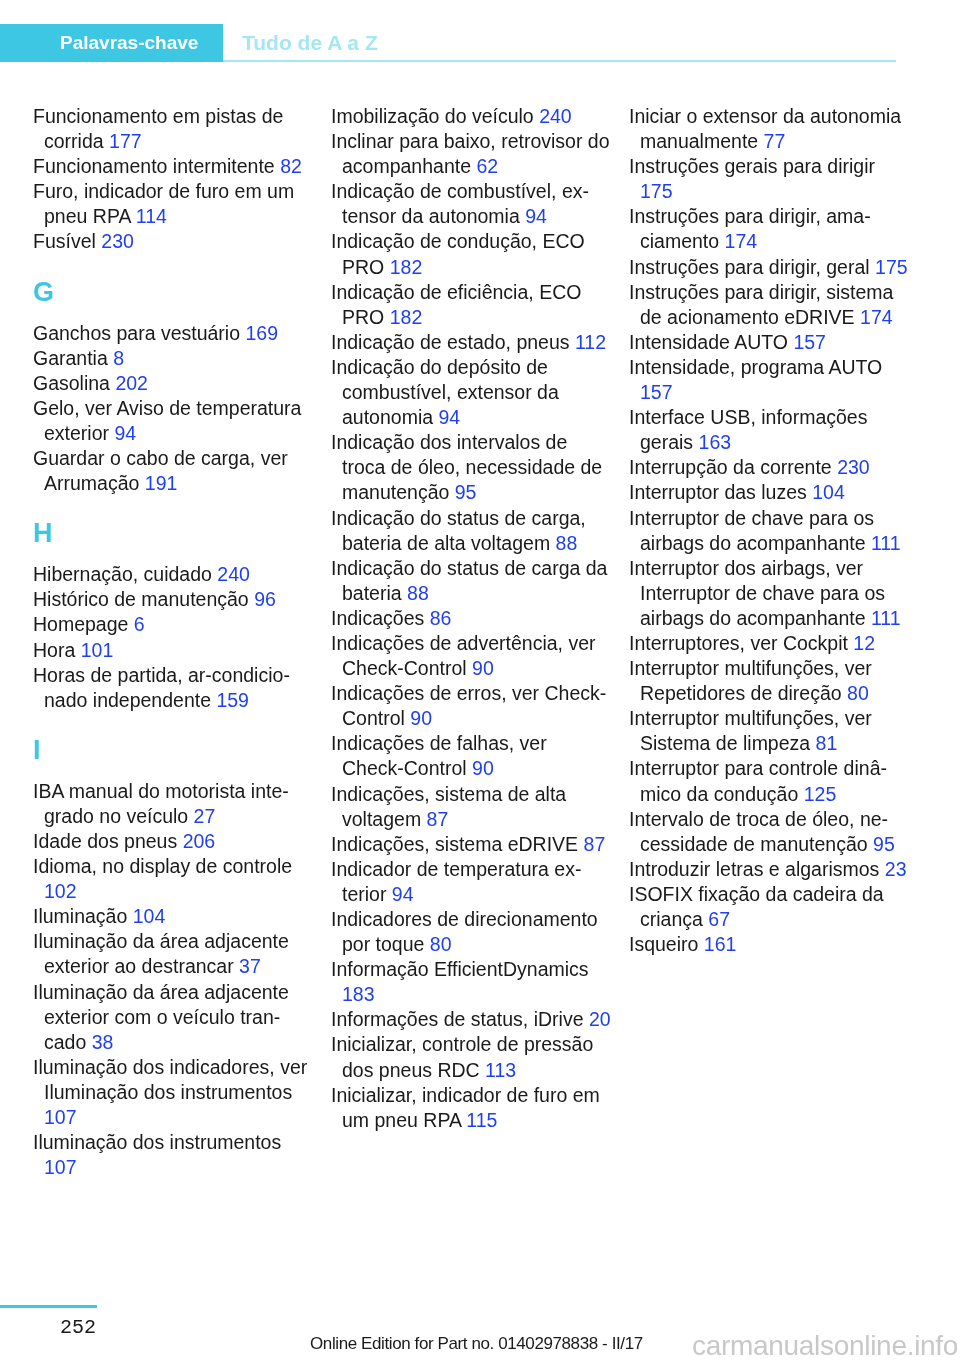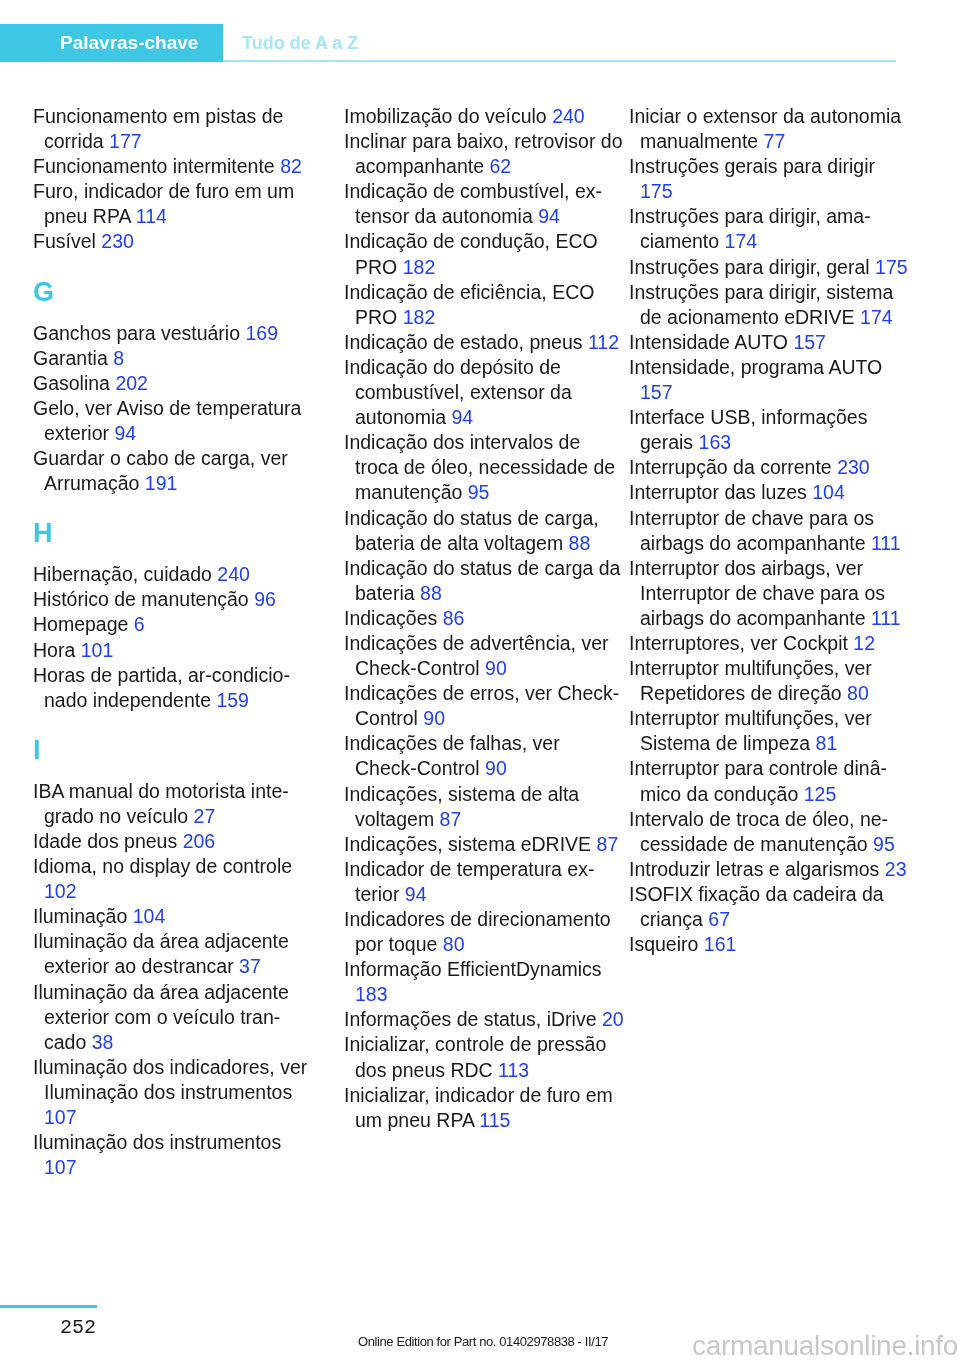--- a/index.html
+++ b/index.html
@@ -9,38 +9,38 @@
     color: #1a1a1a;
   }
   .header { position: absolute; left: 0; top: 24px; width: 896px; height: 38px; }
   .tab-active {
     position: absolute; left: 0; top: 0; width: 223px; height: 38px;
     background: #3ec7e3; color: #ffffff; font-weight: bold; font-size: 19px;
     box-sizing: border-box; padding-left: 60px; line-height: 38px;
   }
   .tab-inactive {
     position: absolute; left: 242px; top: 0; height: 38px; line-height: 38px;
-    color: #a5e6f3; font-weight: bold; font-size: 18px;
+    color: #a5e6f3; font-weight: bold; font-size: 21px;
   }
   .header-line {
     position: absolute; left: 223px; top: 36px; width: 673px; height: 2px; background: #a5e6f3;
   }
   .col { position: absolute; top: 104px; width: 280px; font-size: 19.5px; line-height: 25.1px; }
   .col1 { left: 33px; }
-  .col2 { left: 344px; }
+  .col2 { left: 331px; }
   .col3 { left: 629px; }
   .entry { padding-left: 11px; text-indent: -11px; margin: 0; }
   .page { color: #1f3ff0; }
   .letter {
     color: #3ec7e3; font-weight: bold; font-size: 27px; height: 50px; line-height: 50px;
     margin-top: 12px; margin-bottom: 4px;
   }
   .footer-line { position: absolute; left: 0; top: 1305px; width: 97px; height: 3px; background: #3ec7e3; }
   .page-number { position: absolute; left: 60px; top: 1316px; font-size: 20px; color: #1a1a1a; font-family: Liberation Mono, monospace; }
-  .edition { position: absolute; left: 310px; top: 1334px; font-size: 13px; color: #1a1a1a; letter-spacing: -0.4px; margin-left: 48px; }
+  .edition { position: absolute; left: 310px; top: 1334px; font-size: 17px; color: #1a1a1a; letter-spacing: -0.4px; }
   .watermark { position: absolute; left: 692px; top: 1330px; font-size: 28px; color: #c8c8c8; letter-spacing: -0.3px; }
 </style>
 </head>
 <body>
 
 <div class="header">
   <div class="tab-active">Palavras-chave</div>
   <div class="tab-inactive">Tudo de A a Z</div>
   <div class="header-line"></div>
 </div>

